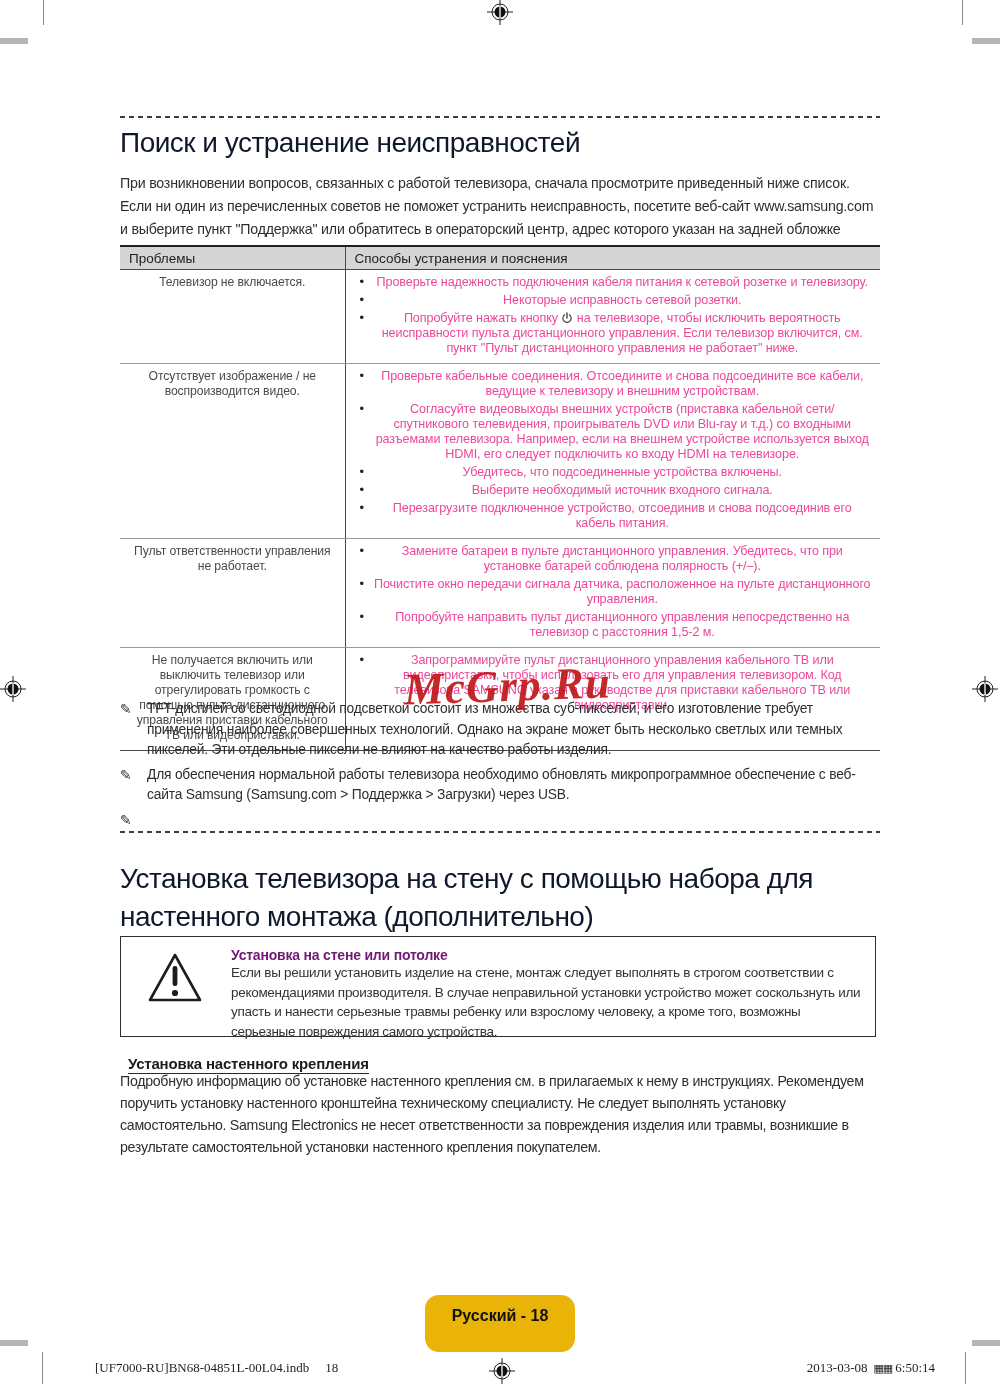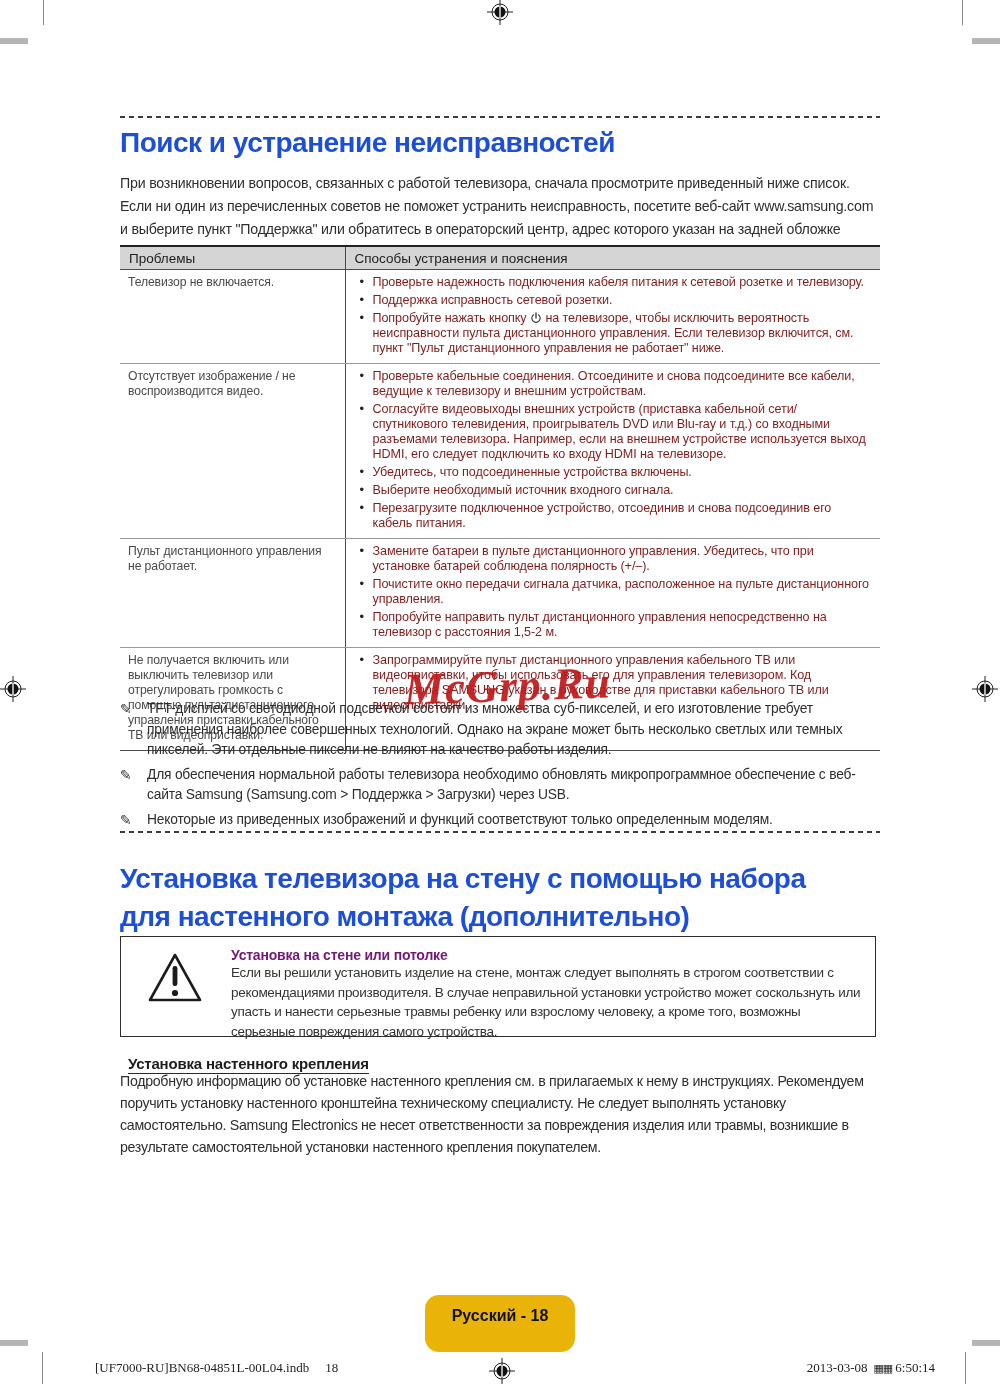--- a/index.html
+++ b/index.html
@@ -8,33 +8,33 @@
     font-family:"Liberation Sans",sans-serif;color:#2b2b2b;overflow:hidden;
   }
   
   .vline{position:absolute;width:1px;background:#8a8a8a;}
   .hbar{position:absolute;height:6px;background:#b5b5b5;}
   .regmark{position:absolute;width:26px;height:26px;}
   
   .content{position:absolute;left:120px;top:0;width:760px;}
   .dashrule{position:absolute;left:0;width:760px;height:2.4px;
     background:repeating-linear-gradient(to right,#3c3c3c 0 5px,transparent 5px 9px);}
-  .h1{position:absolute;left:0;margin:0;font-size:28px;font-weight:700;color:#1d4ed8;
+  .h1{position:absolute;left:0;margin:0;font-size:28px;font-weight:400;color:#0f172a;
     letter-spacing:-0.5px;line-height:38px;}
   .intro{position:absolute;left:0;top:172px;width:760px;margin:0;font-size:14.2px;
     line-height:23px;letter-spacing:-0.2px;color:#2e2e2e;}
   
   table.tbl{position:absolute;left:0;top:245px;width:760px;border-collapse:collapse;table-layout:fixed;}
   .tbl th{background:#d5d5d5;font-size:13.5px;font-weight:normal;text-align:left;
     padding:4px 9px 3px;border-top:2px solid #222;border-bottom:1px solid #4a4a4a;color:#1d1d1d;}
   .tbl th + th, .tbl td + td{border-left:1px solid #4a4a4a;}
   .tbl td{vertical-align:top;padding:5px 8px 7px;border-bottom:1px solid #9a9a9a;
-    font-size:12.2px;line-height:15px;color:#4a4a4a;letter-spacing:-0.1px;}
+    font-size:12.2px;line-height:15px;color:#4a4a4a;letter-spacing:-0.1px;text-align:center;}
   .tbl tr:last-child td{border-bottom:1px solid #4a4a4a;}
-  .tbl td.sol{font-size:12.6px;color:#7f1d1d;padding-left:10px;}
+  .tbl td.sol{font-size:12.6px;color:#ec4899;padding-left:10px;}
   ul.sols{margin:0;padding:0;list-style:none;}
   ul.sols li{position:relative;padding-left:17px;margin-bottom:3px;}
   ul.sols li:last-child{margin-bottom:0;}
   ul.sols li::before{content:"\2022";position:absolute;left:4px;top:-1px;font-size:13px;color:#222;}
   .powericon{display:inline-block;vertical-align:-2px;}
   
   .notes{position:absolute;left:0;top:699px;width:745px;}
   .note{display:flex;gap:9px;font-size:13.8px;line-height:20.5px;margin-bottom:4px;
     color:#2e2e2e;letter-spacing:-0.2px;}
   .note .pencil{font-family:"DejaVu Sans",sans-serif;font-size:14px;flex:0 0 18px;color:#333;}
@@ -125,21 +125,21 @@
         <th>Проблемы</th>
         <th>Способы устранения и пояснения</th>
       </tr>
     </thead>
     <tbody>
       <tr>
         <td>Телевизор не включается.</td>
         <td class="sol">
           <ul class="sols">
             <li>Проверьте надежность подключения кабеля питания к сетевой розетке и телевизору.</li>
-            <li>Поддержка исправность сетевой розетки.</li>
+            <li>Некоторые исправность сетевой розетки.</li>
             <li><span>Попробуйте нажать кнопку</span>
               <svg class="powericon" width="12" height="12" viewBox="0 0 24 24">
                   <path d="M12 2v10" stroke="#333" stroke-width="2.6" fill="none" stroke-linecap="round"></path>
                   <path d="M7.2 5.6a8.3 8.3 0 1 0 9.6 0" stroke="#333" stroke-width="2.2" fill="none" stroke-linecap="round"></path>
                 </svg>
               <span>на телевизоре, чтобы исключить вероятность неисправности пульта дистанционного управления. Если телевизор включится, см. пункт "Пульт дистанционного управления не работает" ниже.</span></li>
           </ul>
         </td>
       </tr>
       <tr>
@@ -148,21 +148,21 @@
           <ul class="sols">
             <li>Проверьте кабельные соединения. Отсоедините и снова подсоедините все кабели, ведущие к телевизору и внешним устройствам.</li>
             <li>Согласуйте видеовыходы внешних устройств (приставка кабельной сети/спутникового телевидения, проигрыватель DVD или Blu-ray и т.д.) со входными разъемами телевизора. Например, если на внешнем устройстве используется выход HDMI, его следует подключить ко входу HDMI на телевизоре.</li>
             <li>Убедитесь, что подсоединенные устройства включены.</li>
             <li>Выберите необходимый источник входного сигнала.</li>
             <li>Перезагрузите подключенное устройство, отсоединив и снова подсоединив его кабель питания.</li>
           </ul>
         </td>
       </tr>
       <tr>
-        <td>Пульт дистанционного управления не работает.</td>
+        <td>Пульт ответственности управления не работает.</td>
         <td class="sol">
           <ul class="sols">
             <li>Замените батареи в пульте дистанционного управления. Убедитесь, что при установке батарей соблюдена полярность (+/–).</li>
             <li>Почистите окно передачи сигнала датчика, расположенное на пульте дистанционного управления.</li>
             <li>Попробуйте направить пульт дистанционного управления непосредственно на телевизор с расстояния 1,5-2 м.</li>
           </ul>
         </td>
       </tr>
       <tr>
         <td>Не получается включить или выключить телевизор или отрегулировать громкость с помощью пульта дистанционного управления приставки кабельного ТВ или видеоприставки.</td>
@@ -179,21 +179,20 @@
     <div class="note">
       <span class="pencil">✎</span>
       <span>TFT-дисплей со светодиодной подсветкой состоит из множества суб-пикселей, и его изготовление требует применения наиболее совершенных технологий. Однако на экране может быть несколько светлых или темных пикселей. Эти отдельные пиксели не влияют на качество работы изделия.</span>
     </div>
     <div class="note">
       <span class="pencil">✎</span>
       <span>Для обеспечения нормальной работы телевизора необходимо обновлять микропрограммное обеспечение с веб-сайта Samsung (Samsung.com &gt; Поддержка &gt; Загрузки) через USB.</span>
     </div>
     <div class="note">
       <span class="pencil">✎</span>
-      <span>Некоторые из приведенных изображений и функций соответствуют только определенным моделям.</span>
     </div>
   </div>
 
   <div class="dashrule" style="top:831px;"></div>
 
   <h1 class="h1 two">Установка телевизора на стену с помощью набора для настенного монтажа (дополнительно)</h1>
 
   <div class="warnbox">
     <svg class="tri" width="56" height="52" viewBox="0 0 56 52">
       <path d="M28 3 L53 48 L3 48 Z" fill="none" stroke="#1c1c1c" stroke-width="2.6" stroke-linejoin="round"></path>

